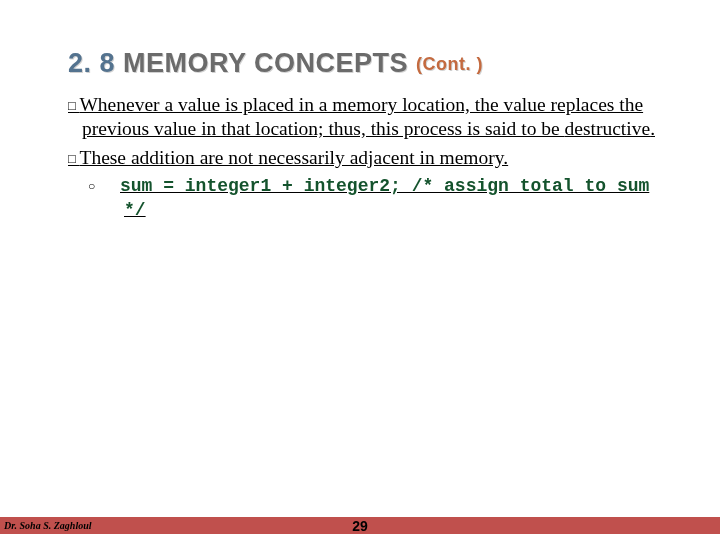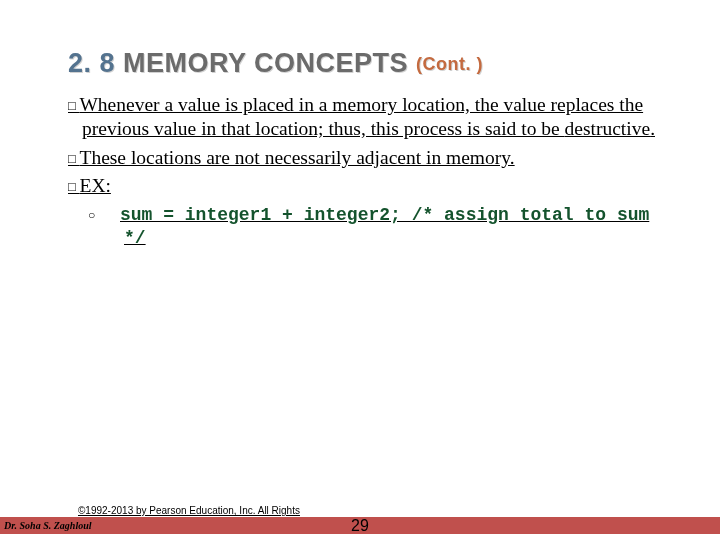--- a/index.html
+++ b/index.html
@@ -75,22 +75,22 @@
     font-size: 10px;
     font-weight: bold;
     text-align: center;
   }
   .author { flex: 0 0 auto; padding-left: 4px; font-style: italic; }
   .pagenum {
     position: absolute;
     left: 50%;
     transform: translateX(-50%);
     font-family: Arial, sans-serif;
-    font-size: 16px;
-    font-weight: normal;
+    font-size: 14px;
+    font-weight: bold;
     font-style: normal;
   }
   .copyright-right {
     margin-left: auto;
     padding-right: 10px;
     font-style: italic;
   }
 </style>
 </head>
 <body>
@@ -103,34 +103,30 @@
     <span class="h-cont">(Cont. )</span>
   </div>
 
   <div class="content">
 
     <div class="bullet1">
       <span class="sq">□ </span><span>Whenever a value is placed in a memory location, the value replaces the previous value in that location; thus, this process is said to be </span><span class="destructive">destructive</span><span>.</span>
     </div>
 
     <div class="bullet1">
-      <span class="sq">□ </span><span>These locations are not necessarily adjacent in memory.</span>
+      <span class="sq">□ </span><span>These addition are not necessarily adjacent in memory.</span>
     </div>
 
-    <div class="bullet1">
-      <span class="sq">□ </span><span>EX:</span>
-    </div>
 
     <div class="bullet2">
       <span class="circ">○</span><span class="code">sum = integer1 + integer2; /* assign total to sum */</span>
     </div>
 
 
   </div>
 
-  <div class="copyright-top">©1992-2013 by Pearson Education, Inc. All Rights</div>
 
   <div class="red-bar">
     <span class="author">Dr. Soha S. Zaghloul</span>
     <span class="pagenum">29</span>
   </div>
 
 </div>
 
 </body></html>

